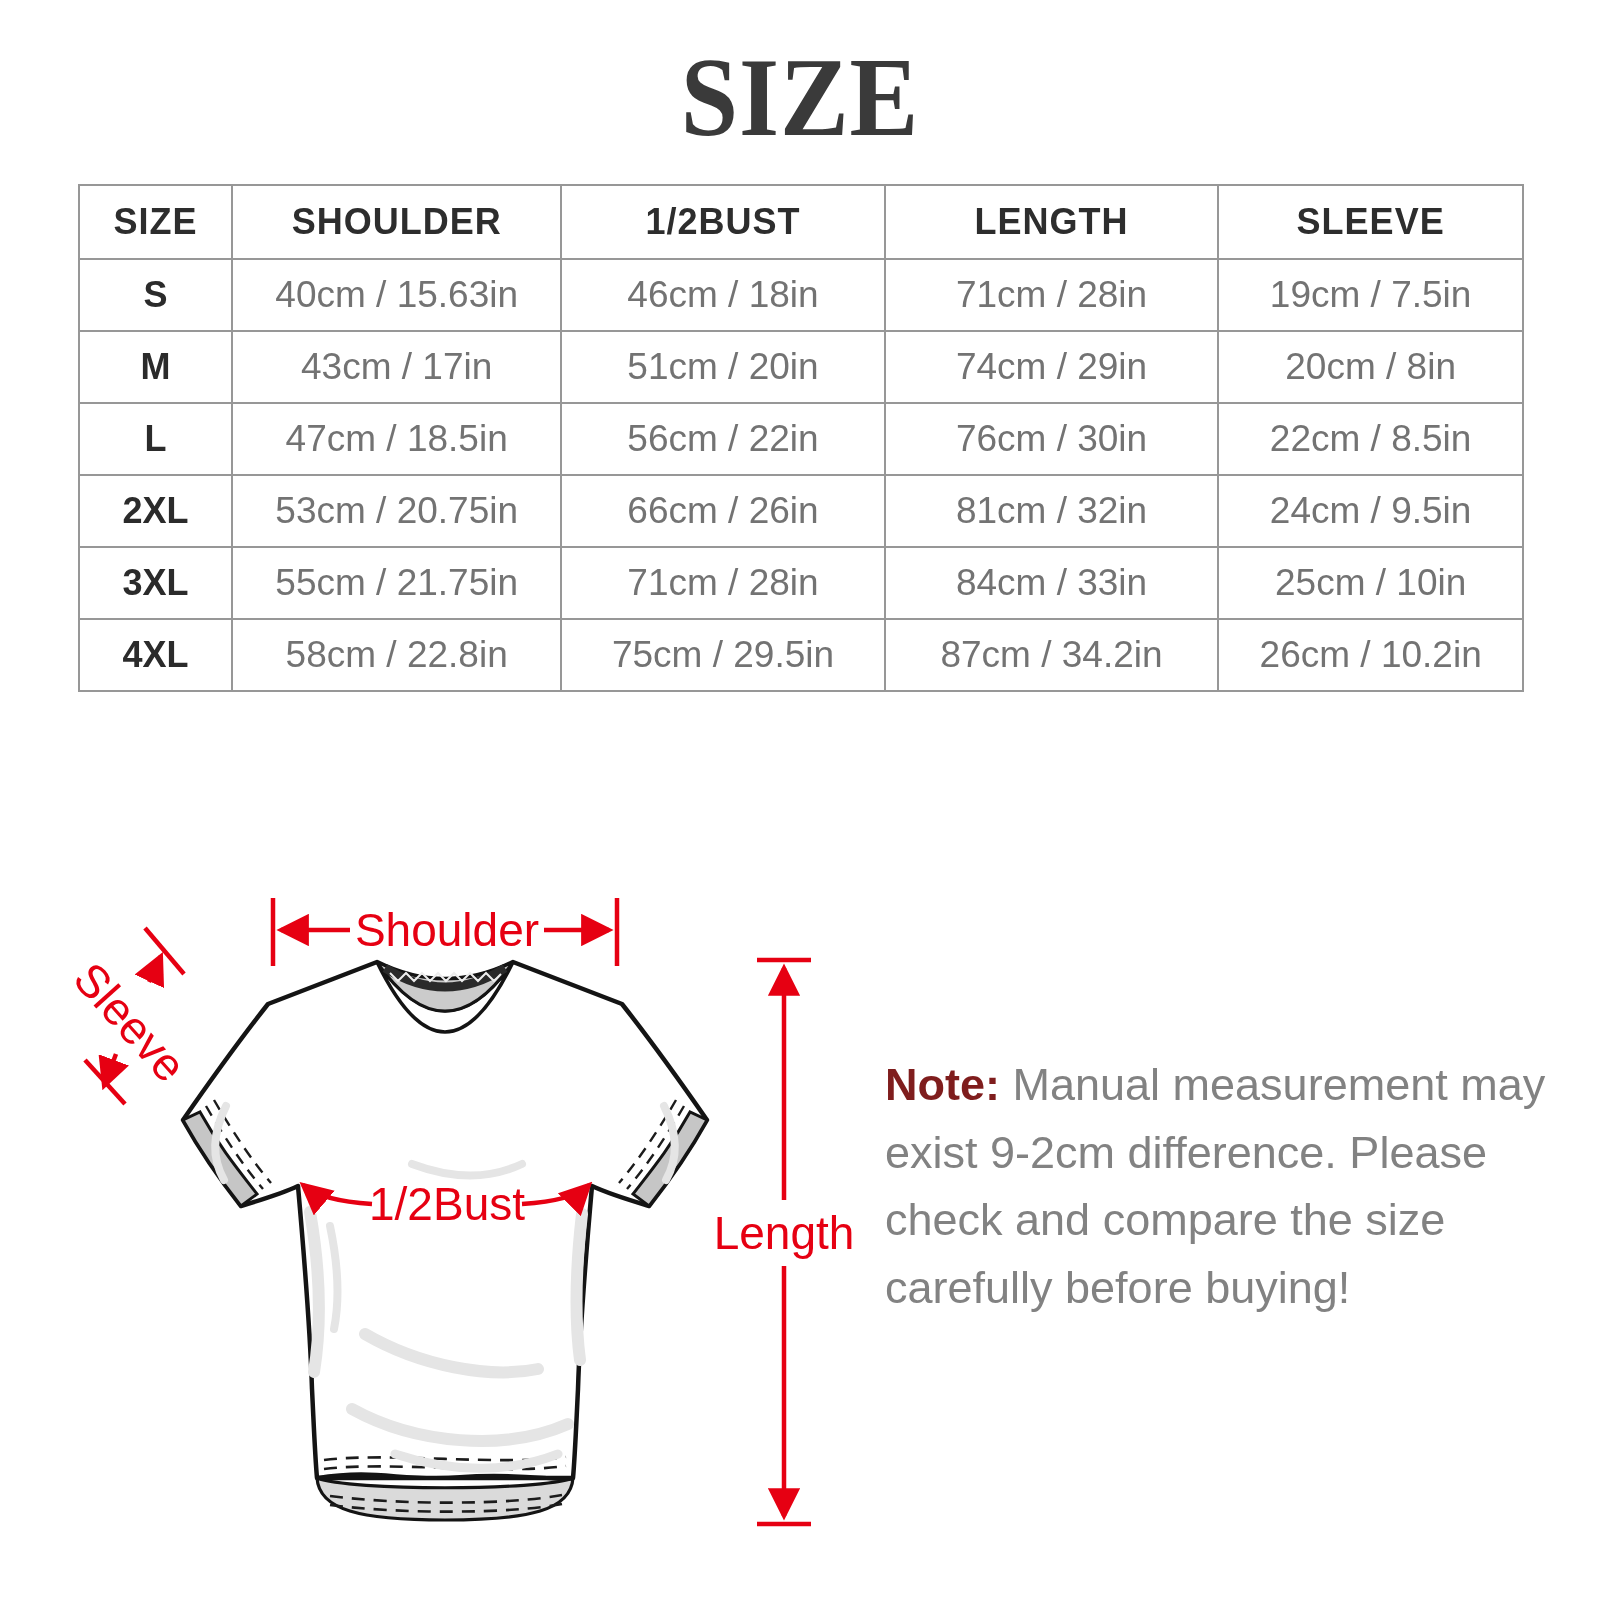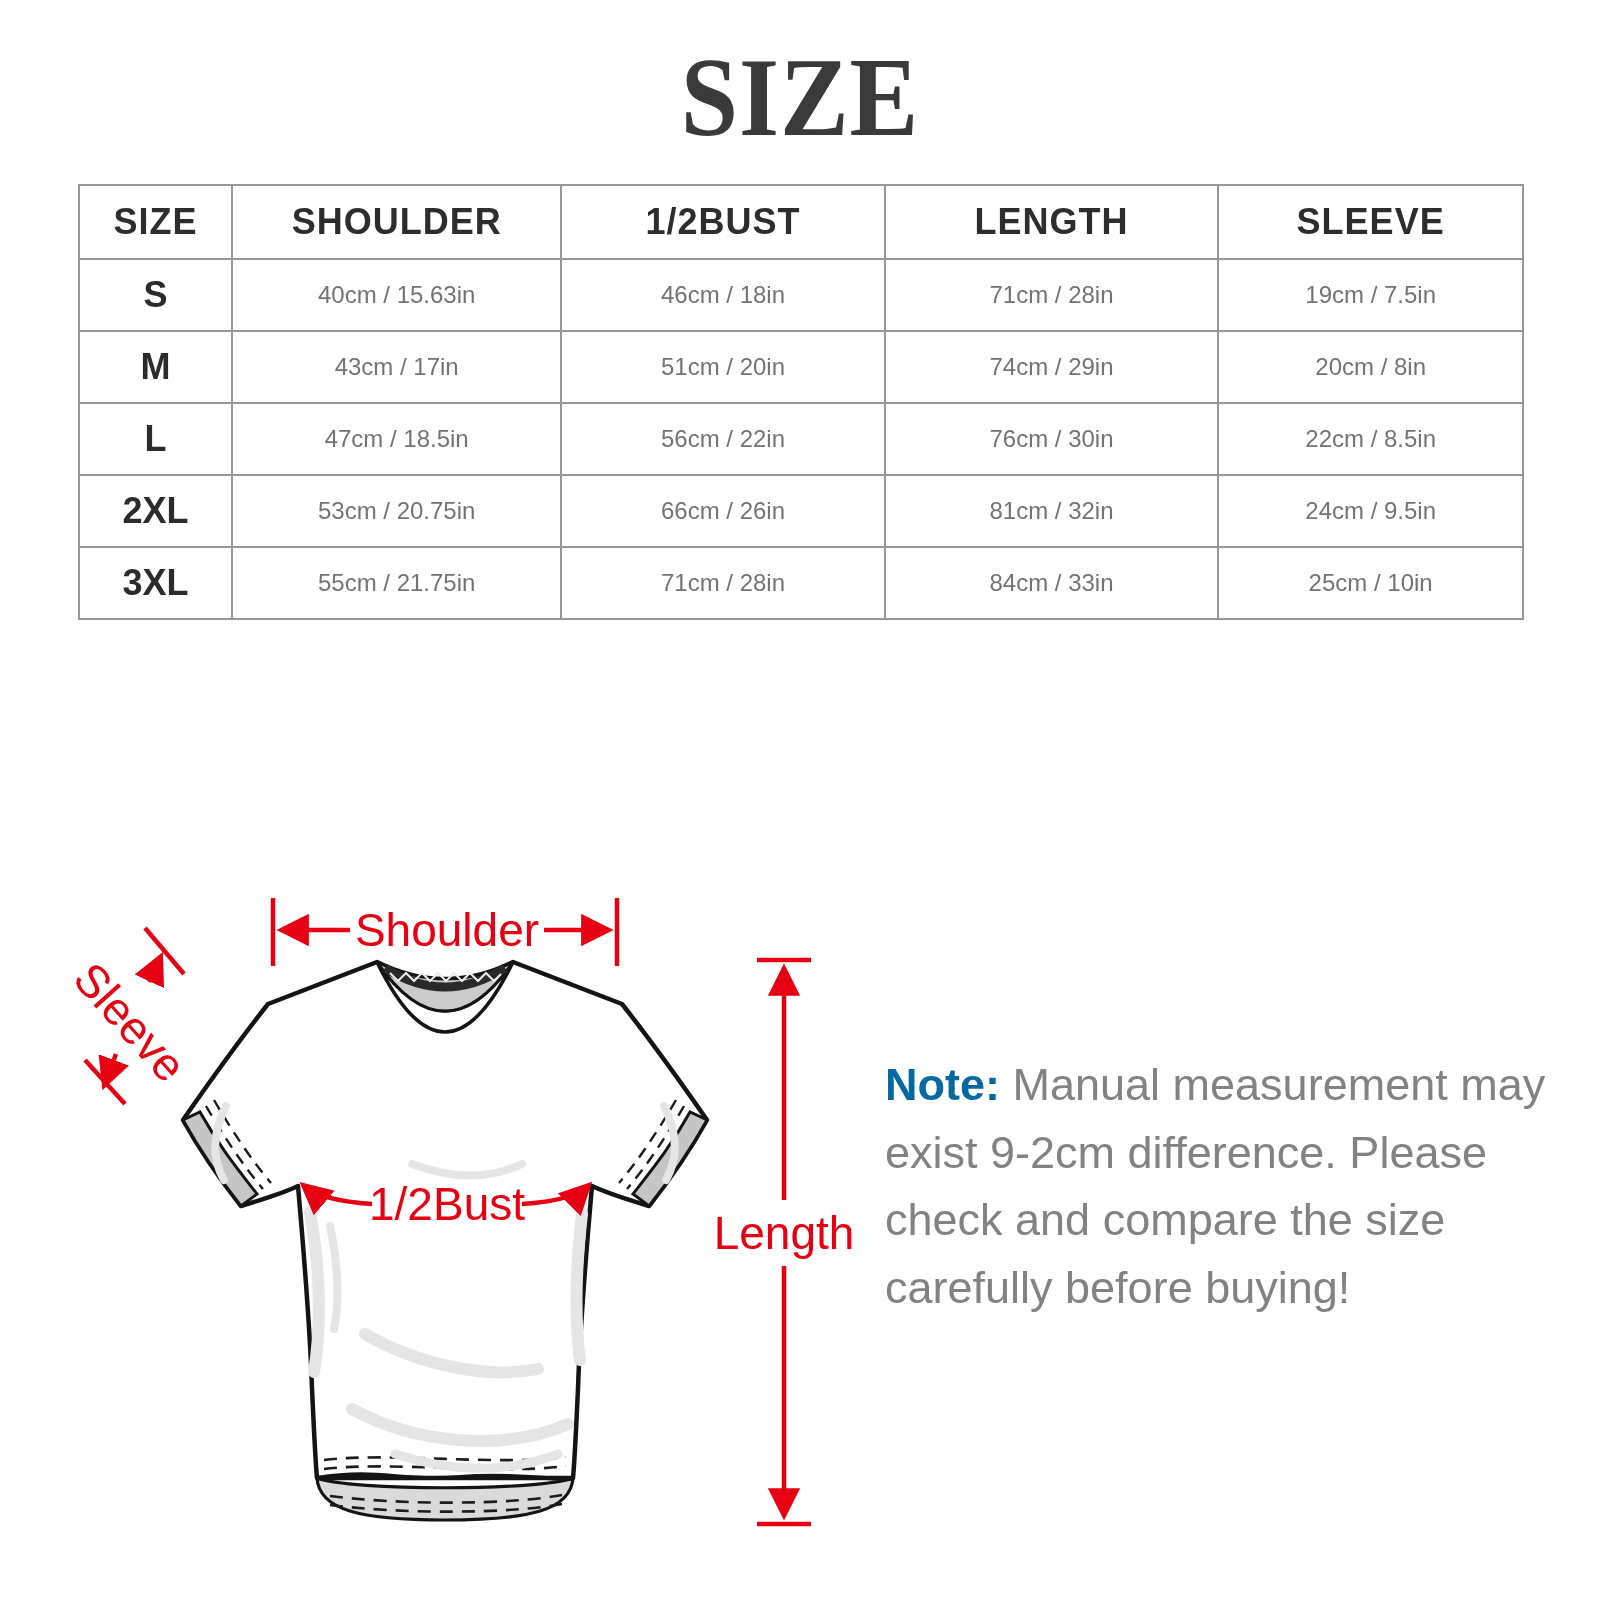--- a/index.html
+++ b/index.html
@@ -18,31 +18,31 @@
     border-collapse:collapse; table-layout:fixed; background:#fff;
   }
   .size-table th, .size-table td {
     border:2px solid #979797; text-align:center; vertical-align:middle;
     padding:0; overflow:hidden; white-space:nowrap;
   }
   .size-table th {
     height:72px; font-size:36px; font-weight:700; color:#2d2d2d; letter-spacing:1px;
   }
   .size-table td {
-    height:70px; font-size:24px; font-weight:400; color:#737373;
+    height:70px; font-size:37px; font-weight:400; color:#737373;
   }
   .size-table td.size-col { font-weight:700; color:#2b2b2b; font-size:36px; }
   .diagram {
     position:absolute; left:60px; top:855px; width:800px; height:745px;
   }
   .note {
     position:absolute; left:885px; top:1042px; width:700px; margin:0;
     font-size:45px; line-height:1.5; color:#828282; white-space:pre-line;
   }
-  .note-label { font-weight:700; color:#0369a1; }
+  .note-label { font-weight:700; color:#7f1d1d; }
   .red-label { font-size:46px; font-weight:400; }
 </style>
 </head>
 <body>
 
 <div class="page">
 
   <h1 class="title">SIZE</h1>
 
   <table class="size-table">
@@ -90,20 +90,27 @@
           <td>66cm / 26in</td>
           <td>81cm / 32in</td>
           <td>24cm / 9.5in</td>
         </tr>
         <tr>
           <td class="size-col">3XL</td>
           <td>55cm / 21.75in</td>
           <td>71cm / 28in</td>
           <td>84cm / 33in</td>
           <td>25cm / 10in</td>
+        </tr>
+        <tr>
+          <td class="size-col">4XL</td>
+          <td>58cm / 22.8in</td>
+          <td>75cm / 29.5in</td>
+          <td>87cm / 34.2in</td>
+          <td>26cm / 10.2in</td>
         </tr>
       </tbody>
     </table>
 
   <svg class="diagram" viewBox="0 0 800 745" xmlns="http://www.w3.org/2000/svg">
     <defs>
       <marker id="ah" viewBox="0 0 10 10" refX="8.6" refY="5" markerWidth="7.2" markerHeight="7.2" orient="auto-start-reverse">
         <path d="M0,0 L10,5 L0,10 z" fill="#e60012"></path>
       </marker>
     </defs>

